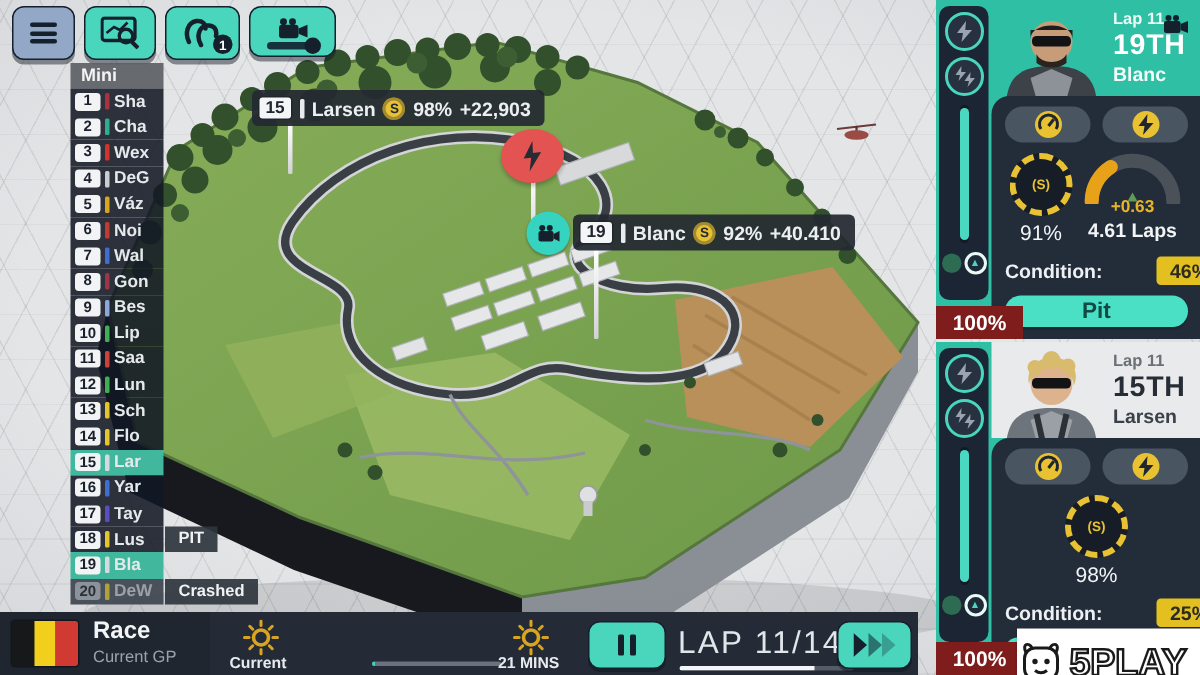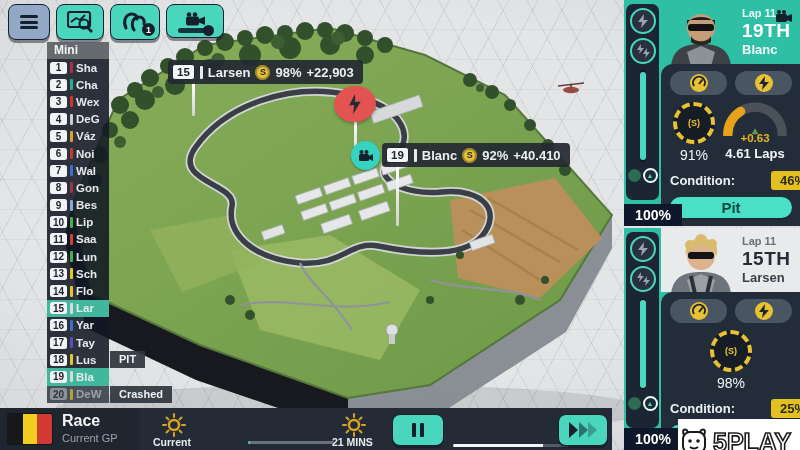--- a/index.html
+++ b/index.html
@@ -72,21 +72,21 @@
     display:flex;flex-direction:column;align-items:center;padding-top:4px;box-sizing:border-box;}
   .cbtn{width:26px;height:26px;border-radius:50%;background:#27313f;border:2px solid #49d6bd;
     display:flex;align-items:center;justify-content:center;margin-bottom:4px;box-sizing:border-box;cursor:pointer;}
   .vslider{width:12px;height:92px;background:#11192400;border-radius:6px;margin-top:2px;position:relative;cursor:pointer;}
   .vslider .track{position:absolute;left:3px;top:0;width:6px;height:100%;background:#121a26;border-radius:3px;}
   .vslider .fill{position:absolute;left:3px;top:2px;width:6px;height:96%;background:#4ad8c2;border-radius:3px;}
   .stoggle{display:flex;align-items:center;gap:2px;margin-top:6px;}
   .dot-dim{width:13px;height:13px;border-radius:50%;background:#2d6b52;}
   .dot-up{width:15px;height:15px;border-radius:50%;background:#1f2a38;border:2px solid #e7faf6;
     color:#49d6bd;font-size:7px;display:flex;align-items:center;justify-content:center;box-sizing:border-box;cursor:pointer;}
-  .pctbox{position:absolute;left:0;bottom:0;width:58px;height:22px;background:#0f172a;color:#fff;
+  .pctbox{position:absolute;left:0;bottom:0;width:58px;height:22px;background:#7f1d1d;color:#fff;
     font-size:14px;font-weight:700;display:flex;align-items:center;justify-content:center;}
   .phead{position:absolute;left:37px;top:0;right:0;height:64px;}
   #panelB .phead{background:#e9eaec;}
   .phead .lap{position:absolute;left:81px;top:7px;font-size:11px;font-weight:700;color:#eafaf5;}
   .phead .ppos{position:absolute;left:81px;top:20px;font-size:19px;font-weight:800;color:#ffffff;letter-spacing:.5px;}
   .phead .pname{position:absolute;left:81px;top:42px;font-size:13px;font-weight:700;color:#f2fbf8;}
   #panelB .phead .lap{color:#6a7076;}
   #panelB .phead .ppos{color:#262d36;}
   #panelB .phead .pname{color:#3a4149;}
   .headcam{position:absolute;right:7px;top:10px;}
@@ -604,20 +604,21 @@
         <line x1="4.5" y1="19.5" x2="6.5" y2="17.5"></line>
           <line x1="17.5" y1="6.5" x2="19.5" y2="4.5"></line>
       </g>
     </svg>
     <span class="bblbl" style="left:332px;">21 MINS</span>
 
     <div class="playbtn" id="pausebtn">
         <i></i>
         <i></i>
       </div>
+    <div id="laplabel">LAP 11/14</div>
     <div id="lapbar">
         <i id="lapfill" style="width: 78%;"></i>
       </div>
     <div class="playbtn" id="ffwdbtn">
       <svg width="28" height="16" viewBox="0 0 28 16">
         <polygon points="0,0 9,8 0,16" fill="#14202c"></polygon>
         <polygon points="10,0 19,8 10,16" fill="#14202c" opacity=".55"></polygon>
         <polygon points="19,0 28,8 19,16" fill="#14202c" opacity=".3"></polygon>
       </svg>
     </div>

